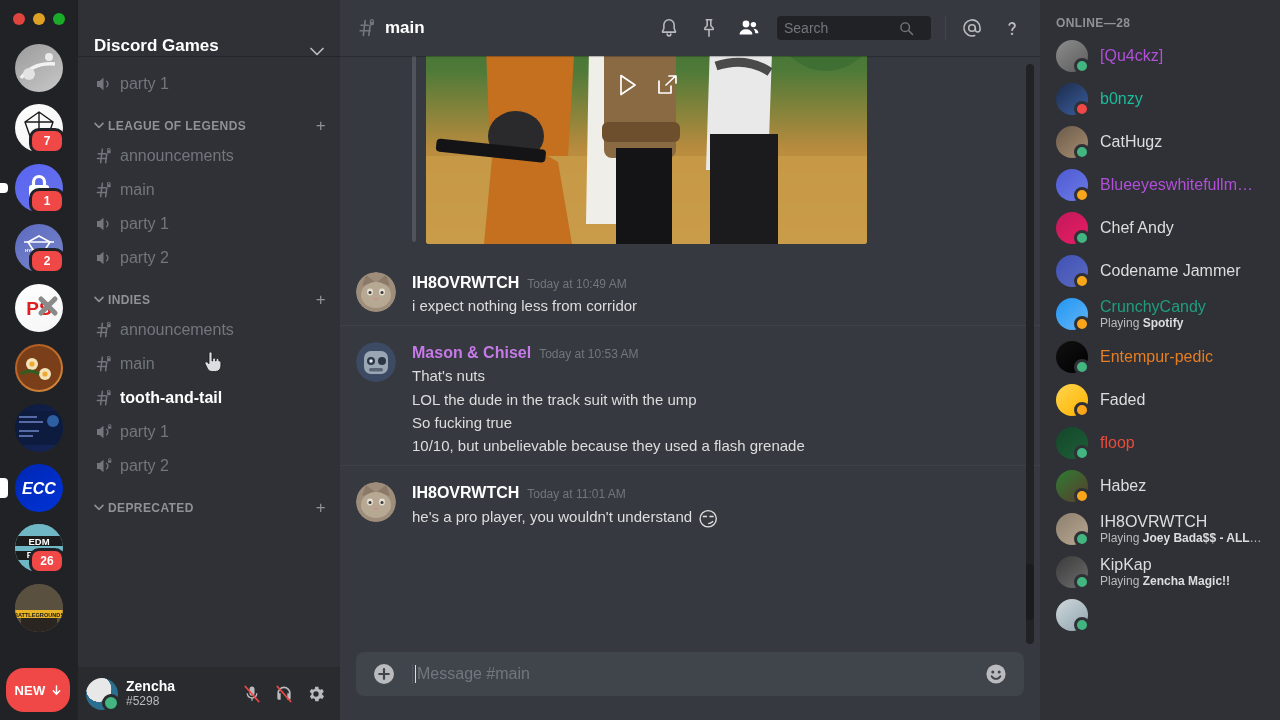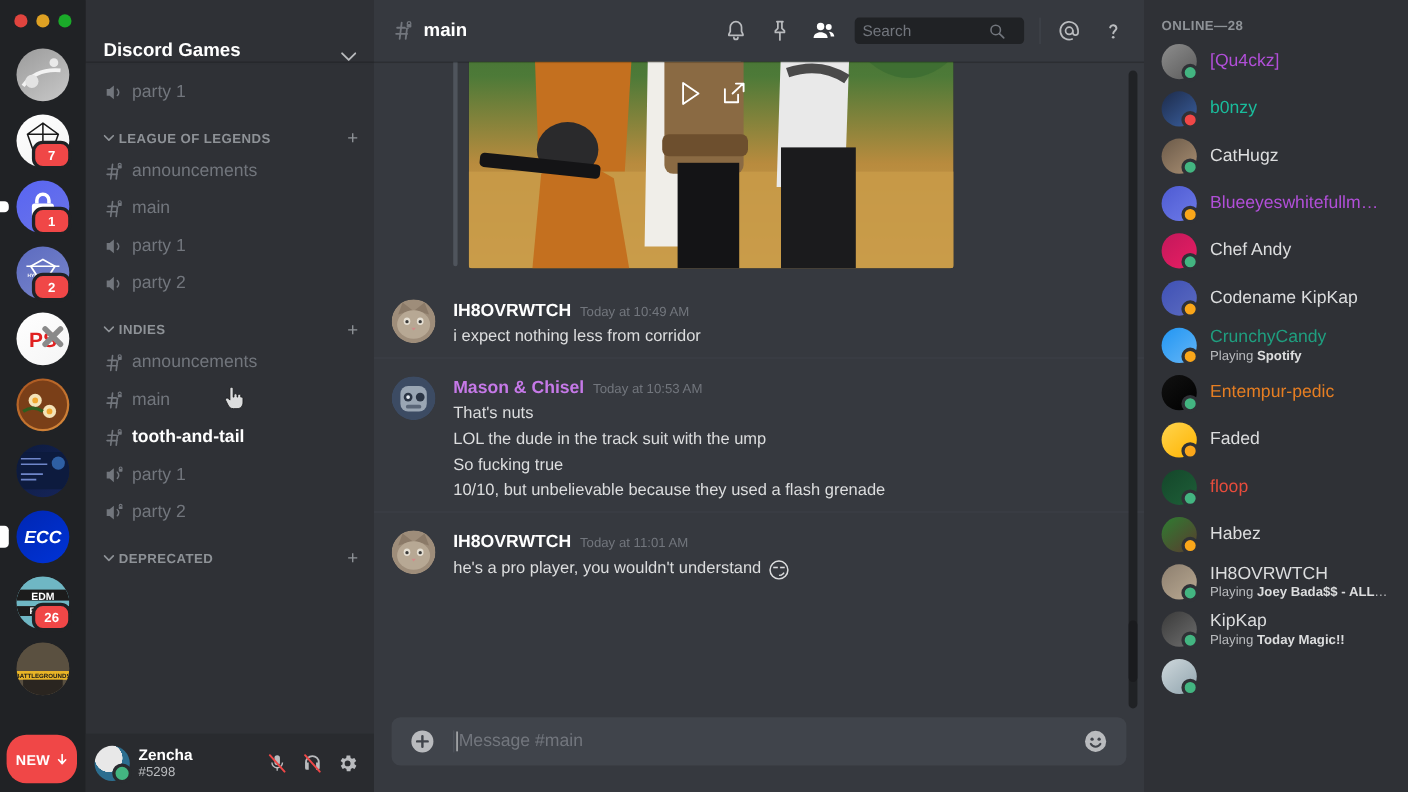--- a/index.html
+++ b/index.html
@@ -875,21 +875,21 @@
             <div class="mem-text">
               <div class="mem-name" style="color:#dcddde">Chef Andy</div>
             </div>
           </div>
           <div class="member">
             <div class="mem-avatar">
               <div class="img" style="background:linear-gradient(140deg,#3f51b5,#5c6bc0)"></div>
               <div class="mem-status st-idle"></div>
             </div>
             <div class="mem-text">
-              <div class="mem-name" style="color:#dcddde">Codename KipKap</div>
+              <div class="mem-name" style="color:#dcddde">Codename Jammer</div>
             </div>
           </div>
           <div class="member">
             <div class="mem-avatar">
               <div class="img" style="background:linear-gradient(140deg,#2196f3,#64b5f6)"></div>
               <div class="mem-status st-idle"></div>
             </div>
             <div class="mem-text">
               <div class="mem-name" style="color:#1f9e7f">CrunchyCandy</div>
               <div class="mem-activity"><span>Playing</span> <b>Spotify</b></div>
@@ -941,21 +941,21 @@
               <div class="mem-activity"><span>Playing</span> <b>Joey Bada$$ - ALL A…</b></div>
             </div>
           </div>
           <div class="member">
             <div class="mem-avatar">
               <div class="img" style="background:linear-gradient(140deg,#3a3a3a,#6e6e6e)"></div>
               <div class="mem-status st-online"></div>
             </div>
             <div class="mem-text">
               <div class="mem-name" style="color:#dcddde">KipKap</div>
-              <div class="mem-activity"><span>Playing</span> <b>Today Magic!!</b></div>
+              <div class="mem-activity"><span>Playing</span> <b>Zencha Magic!!</b></div>
             </div>
           </div>
           <div class="member">
             <div class="mem-avatar">
               <div class="img" style="background:linear-gradient(140deg,#cfd8dc,#90a4ae)"></div>
               <div class="mem-status st-online"></div>
             </div>
           </div>
         </div>
     </div>

